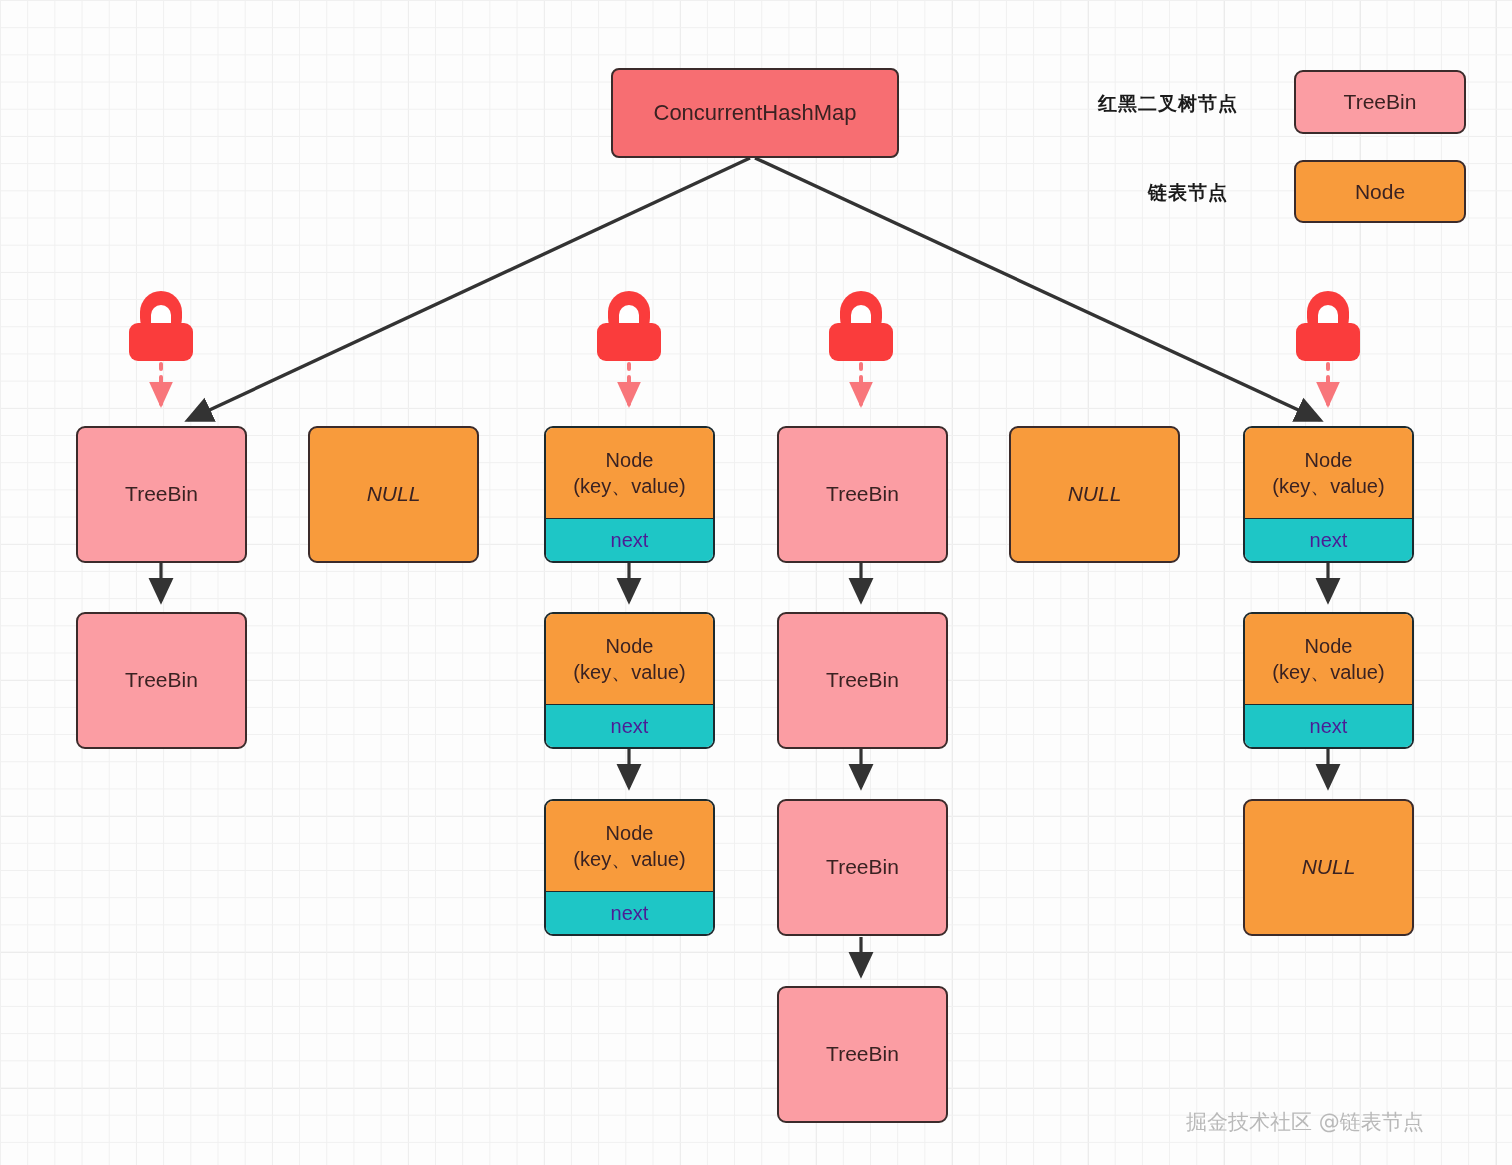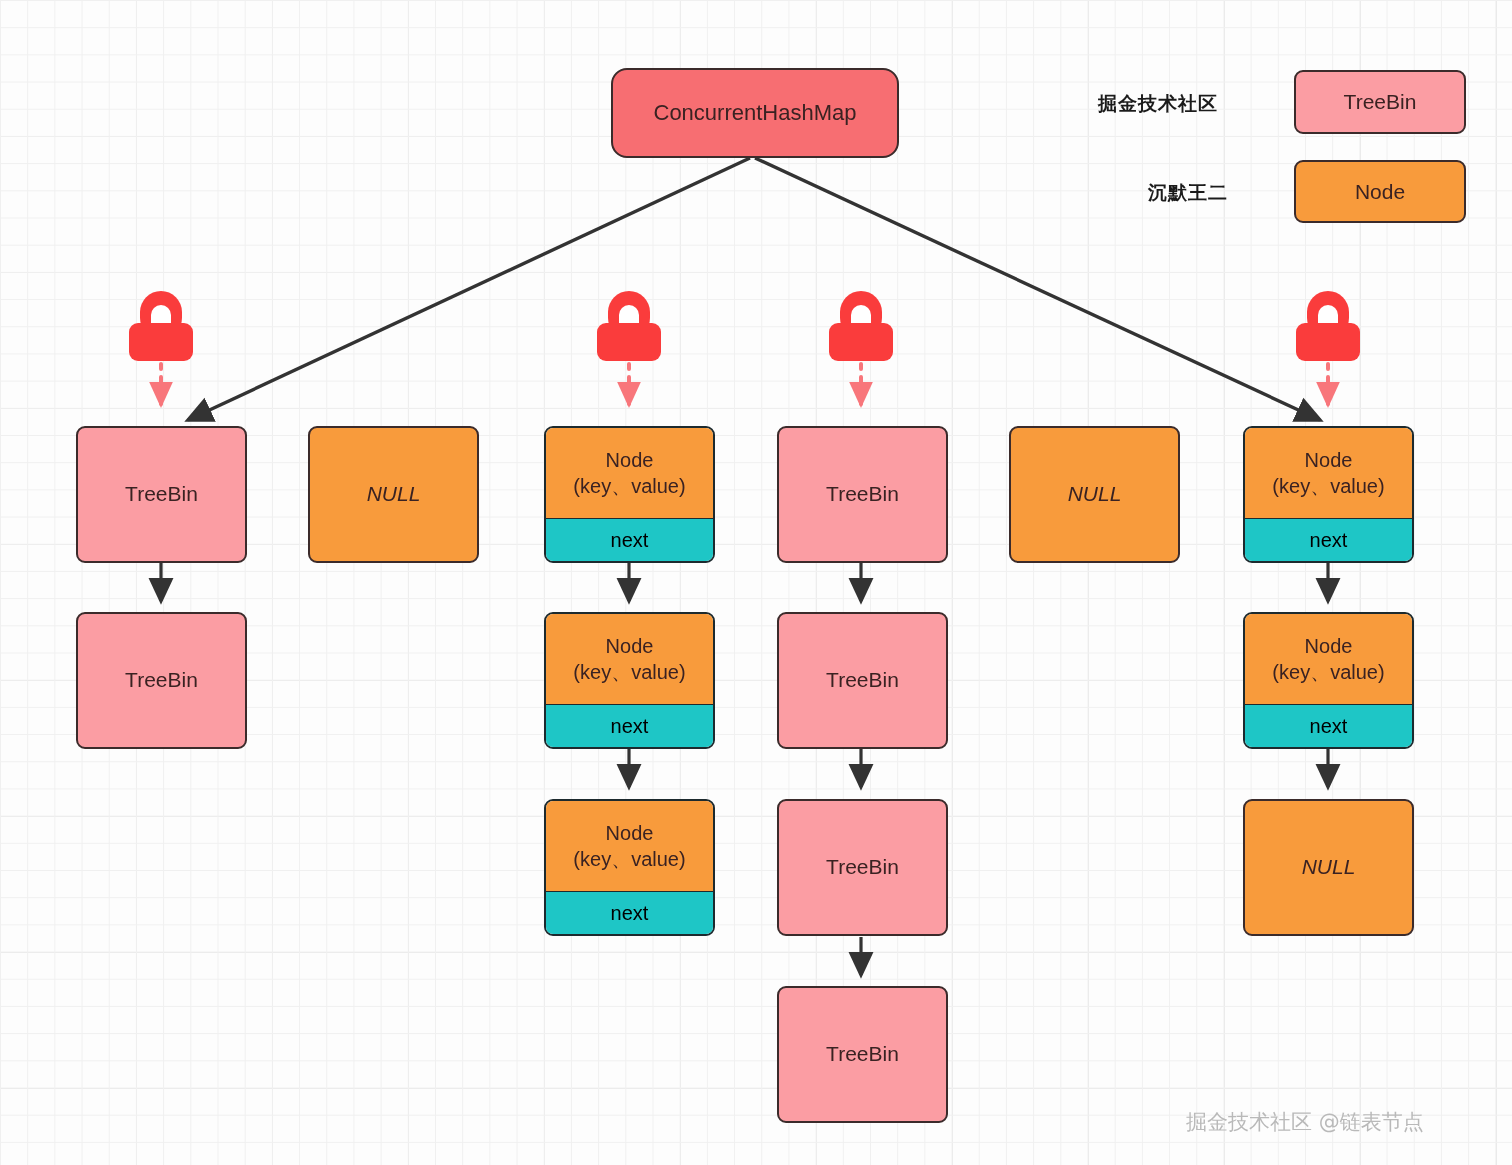--- a/index.html
+++ b/index.html
@@ -40,21 +40,21 @@
     line-height: 1.28;
     overflow: hidden;
   }
   .box .lbl { display:block; }
 
   .treebin { background: #FB9DA3; font-size: 21px; }
   .nullbox { background: #F89B3C; font-size: 21px; font-style: italic; }
   .chm {
     background: #F76E72;
     font-size: 22px;
-    border-radius: 16px;
+    border-radius: 8px;
   }
 
   
   .nodebox {
     position: absolute;
     box-sizing: border-box;
     border: 2.5px solid #1d2a2e;
     border-radius: 9px;
     overflow: hidden;
     display: flex;
@@ -67,21 +67,21 @@
     display: flex;
     flex-direction: column;
     align-items: center;
     justify-content: center;
     font-size: 20px;
     line-height: 1.3;
     border-bottom: 1.6px solid #1d2a2e;
   }
   .nodebox .next {
     background: #1EC6C6;
-    color: #000000;
+    color: #4c1d95;
     height: 42px;
     flex: 0 0 42px;
     display: flex;
     align-items: center;
     justify-content: center;
     font-size: 20px;
   }
 
   
   .legend-label {
@@ -172,26 +172,26 @@
 
       <line x1="1328" y1="563" x2="1328" y2="601" marker-end="url(#arrowDark)"></line>
       <line x1="1328" y1="749" x2="1328" y2="787" marker-end="url(#arrowDark)"></line>
     </g>
   </svg>
 
   <div class="box chm" style="left:611px; top:68px; width:288px; height:90px;">
     <span class="lbl">ConcurrentHashMap</span>
   </div>
 
-  <div class="legend-label" style="left:1098px; top:91px;">掘金技术社区</div>
+  <div class="legend-label" style="left:1098px; top:91px;">红黑二叉树节点</div>
   <div class="legend-box legend-tree" style="left:1294px; top:70px; width:172px; height:64px;">
     <span>TreeBin</span>
   </div>
 
-  <div class="legend-label" style="left:1148px; top:180px;">沉默王二</div>
+  <div class="legend-label" style="left:1148px; top:180px;">链表节点</div>
   <div class="legend-box legend-node" style="left:1294px; top:160px; width:172px; height:63px;">
     <span>Node</span>
   </div>
 
   <div class="lock" style="left:125px; top:287px;">
     <svg width="72" height="78" viewBox="0 0 72 78">
       <rect x="15" y="4" width="42" height="48" rx="21" ry="21" fill="#FA3C3C"></rect>
       <rect x="26" y="18" width="20" height="36" rx="10" ry="10" fill="#ffffff"></rect>
       <rect x="4" y="36" width="64" height="38" rx="9" ry="9" fill="#FA3C3C"></rect>
     </svg>

